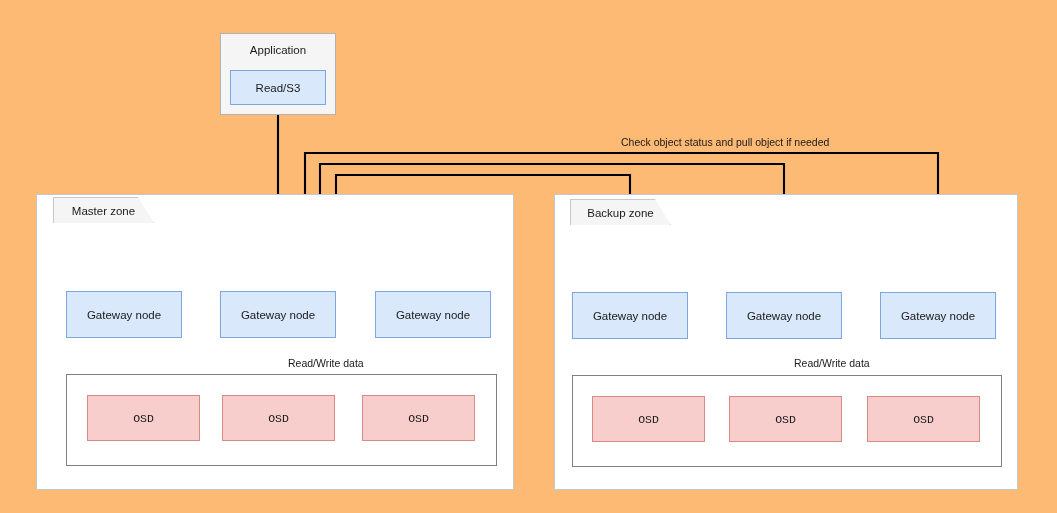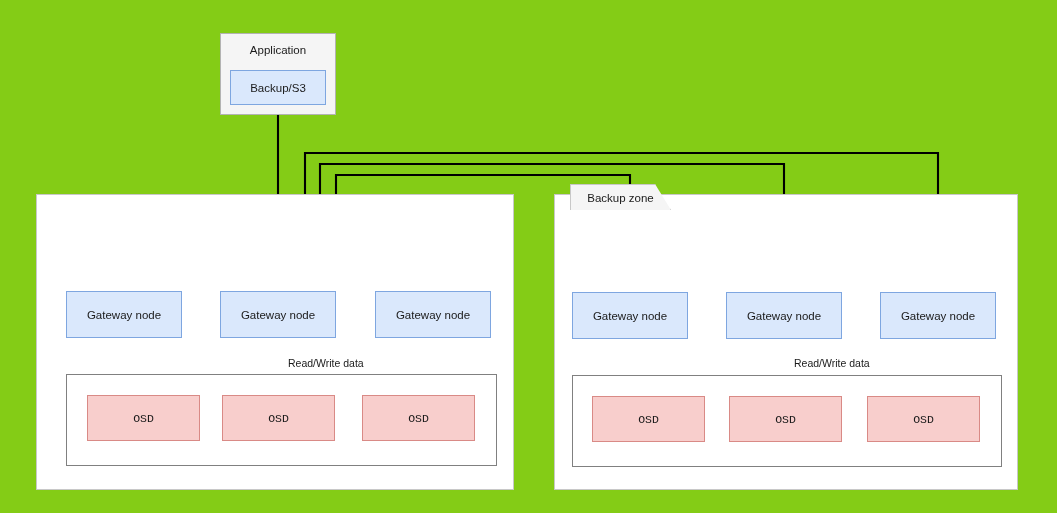--- a/index.html
+++ b/index.html
@@ -8,21 +8,21 @@
     background: #ffffff;
   }
   body {
     font-family: "Liberation Sans", sans-serif;
     -webkit-font-smoothing: antialiased;
   }
   #canvas {
     position: relative;
     width: 1057px;
     height: 513px;
-    background: #84cc16;
+    background: #fdba74;
     overflow: hidden;
   }
   #wires {
     position: absolute;
     left: 0;
     top: 0;
     width: 1057px;
     height: 513px;
     pointer-events: none;
   }
@@ -155,43 +155,45 @@
       <path d="M278,224
                L296,242 L296,234 L303,234 L303,247 L283,247
                L283,256 L291,256 L278,268 L265,256 L273,256 L273,247
                L253,247 L253,234 L260,234 L260,242 Z" fill="none" stroke="#1ab8f3" stroke-width="3.1" stroke-linejoin="miter"></path>
     </g>
   </svg>
 
   <div class="node app-box" style="left:220px; top:33px; width:116px; height:82px;">
     <div class="app-title">Application</div>
   </div>
-  <div class="swift-box" style="left:230px; top:70px; width:96px; height:35px;">Backup/S3</div>
+  <div class="swift-box" style="left:230px; top:70px; width:96px; height:35px;">Read/S3</div>
 
   <div class="zone" style="left:36px; top:194px; width:478px; height:296px;"></div>
+  <div class="zone-tab" style="left:53px; top:197px; width:101px; height:26px;">Master zone</div>
 
   <div class="node gw" style="left:66px; top:275px; width:116px; height:47px;">Gateway node</div>
   <div class="node gw" style="left:220px; top:275px; width:116px; height:47px;">Gateway node</div>
   <div class="node gw" style="left:375px; top:275px; width:116px; height:47px;">Gateway node</div>
 
   <div class="edge-label" style="left:288px; top:357px;">Read/Write data</div>
 
   <div class="osd-container" style="left:66px; top:374px; width:431px; height:92px;"></div>
   <div class="node osd" style="left:87px; top:395px; width:113px; height:46px;">OSD</div>
   <div class="node osd" style="left:222px; top:395px; width:113px; height:46px;">OSD</div>
   <div class="node osd" style="left:362px; top:395px; width:113px; height:46px;">OSD</div>
 
   <div class="zone" style="left:554px; top:194px; width:464px; height:296px;"></div>
-  <div class="zone-tab" style="left:570px; top:184px; width:101px; height:26px;text-align:center;">Backup zone</div>
+  <div class="zone-tab" style="left:570px; top:199px; width:101px; height:26px;text-align:center;">Backup zone</div>
 
   <div class="node gw" style="left:572px; top:276px; width:116px; height:47px;">Gateway node</div>
   <div class="node gw" style="left:726px; top:276px; width:116px; height:47px;">Gateway node</div>
   <div class="node gw" style="left:880px; top:276px; width:116px; height:47px;">Gateway node</div>
 
   <div class="edge-label" style="left:794px; top:357px;">Read/Write data</div>
 
   <div class="osd-container" style="left:572px; top:375px; width:430px; height:92px;"></div>
   <div class="node osd" style="left:592px; top:396px; width:113px; height:46px;">OSD</div>
   <div class="node osd" style="left:729px; top:396px; width:113px; height:46px;">OSD</div>
   <div class="node osd" style="left:867px; top:396px; width:113px; height:46px;">OSD</div>
 
+  <div class="edge-label" style="left:621px; top:136px;">Check object status and pull object if needed</div>
 
 </div>
 
 </body></html>

